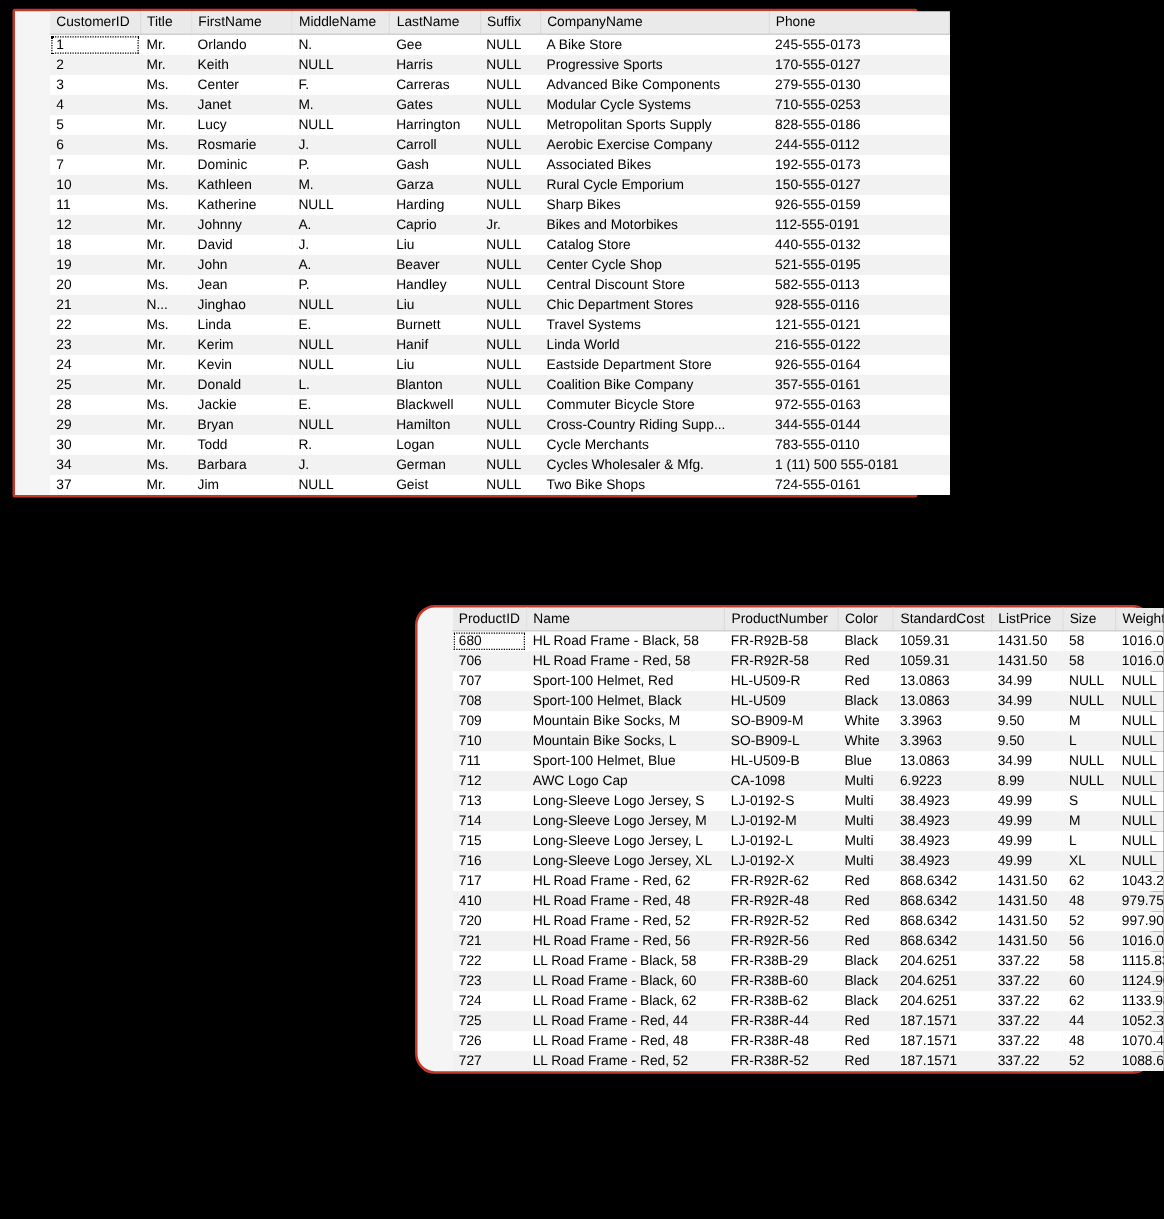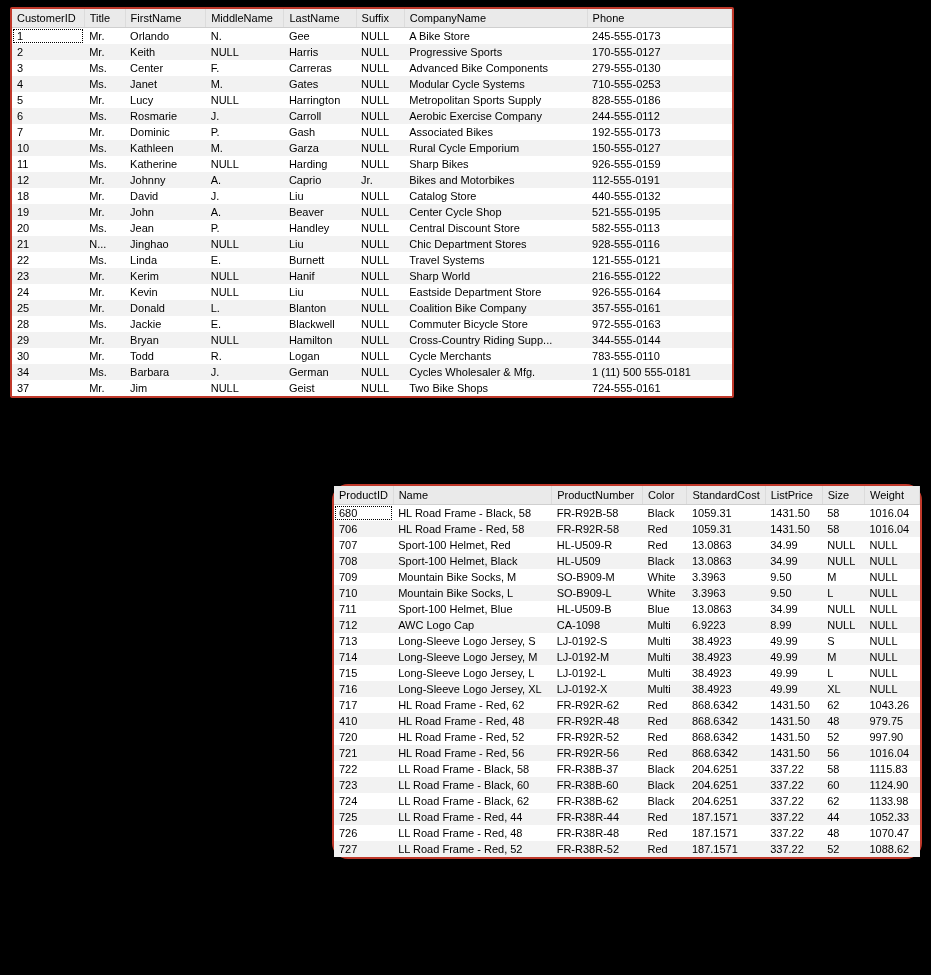--- a/index.html
+++ b/index.html
@@ -1,20 +1,20 @@
 <!DOCTYPE html>
 <html><head>
 <meta charset="utf-8">
 <style>
   html,body{margin:0;padding:0;background:#000;font-family:"Segoe UI",Tahoma,Arial,sans-serif;font-size:11px;color:#000;}
   .stage{position:relative;width:931px;height:975px;background:#000;}
   .grid-wrap{position:absolute;background:#f5f5f5;border:2px solid #c0392b;border-radius:2px;}
   #customers-grid{left:10px;top:7px;width:720px;}
   #products-grid{left:332px;top:484px;width:586px;border-radius:16px;}
-  table{border-collapse:collapse;width:100%;table-layout:fixed;}
+  table{border-collapse:collapse;width:100%;table-layout:fixed;margin-left:28px;}
   th{background:#eaeaea;font-weight:400;text-align:left;padding:3px 4px 3px 5px;border-right:1px solid #dcdcdc;border-bottom:1px solid #cfcfcf;white-space:nowrap;overflow:hidden;}
   td{padding:2px 4px 2px 5px;white-space:nowrap;overflow:hidden;text-overflow:ellipsis;}
   tbody tr:nth-child(odd){background:#ffffff;}
   tbody tr:nth-child(even){background:#f2f2f2;}
   .focus-cell{outline:1px dotted #000;outline-offset:-2px;}
 </style>
 </head>
 <body>
 <div class="stage">
 
@@ -193,21 +193,21 @@
             <td>Travel Systems</td>
             <td>121-555-0121</td>
           </tr>
           <tr>
             <td>23</td>
             <td>Mr.</td>
             <td>Kerim</td>
             <td>NULL</td>
             <td>Hanif</td>
             <td>NULL</td>
-            <td>Sharp World</td>
+            <td>Linda World</td>
             <td>216-555-0122</td>
           </tr>
           <tr>
             <td>24</td>
             <td>Mr.</td>
             <td>Kevin</td>
             <td>NULL</td>
             <td>Liu</td>
             <td>NULL</td>
             <td>Eastside Department Store</td>
@@ -457,21 +457,21 @@
             <td>FR-R92R-56</td>
             <td>Red</td>
             <td>868.6342</td>
             <td>1431.50</td>
             <td>56</td>
             <td>1016.04</td>
           </tr>
           <tr>
             <td>722</td>
             <td>LL Road Frame - Black, 58</td>
-            <td>FR-R38B-37</td>
+            <td>FR-R38B-29</td>
             <td>Black</td>
             <td>204.6251</td>
             <td>337.22</td>
             <td>58</td>
             <td>1115.83</td>
           </tr>
           <tr>
             <td>723</td>
             <td>LL Road Frame - Black, 60</td>
             <td>FR-R38B-60</td>

